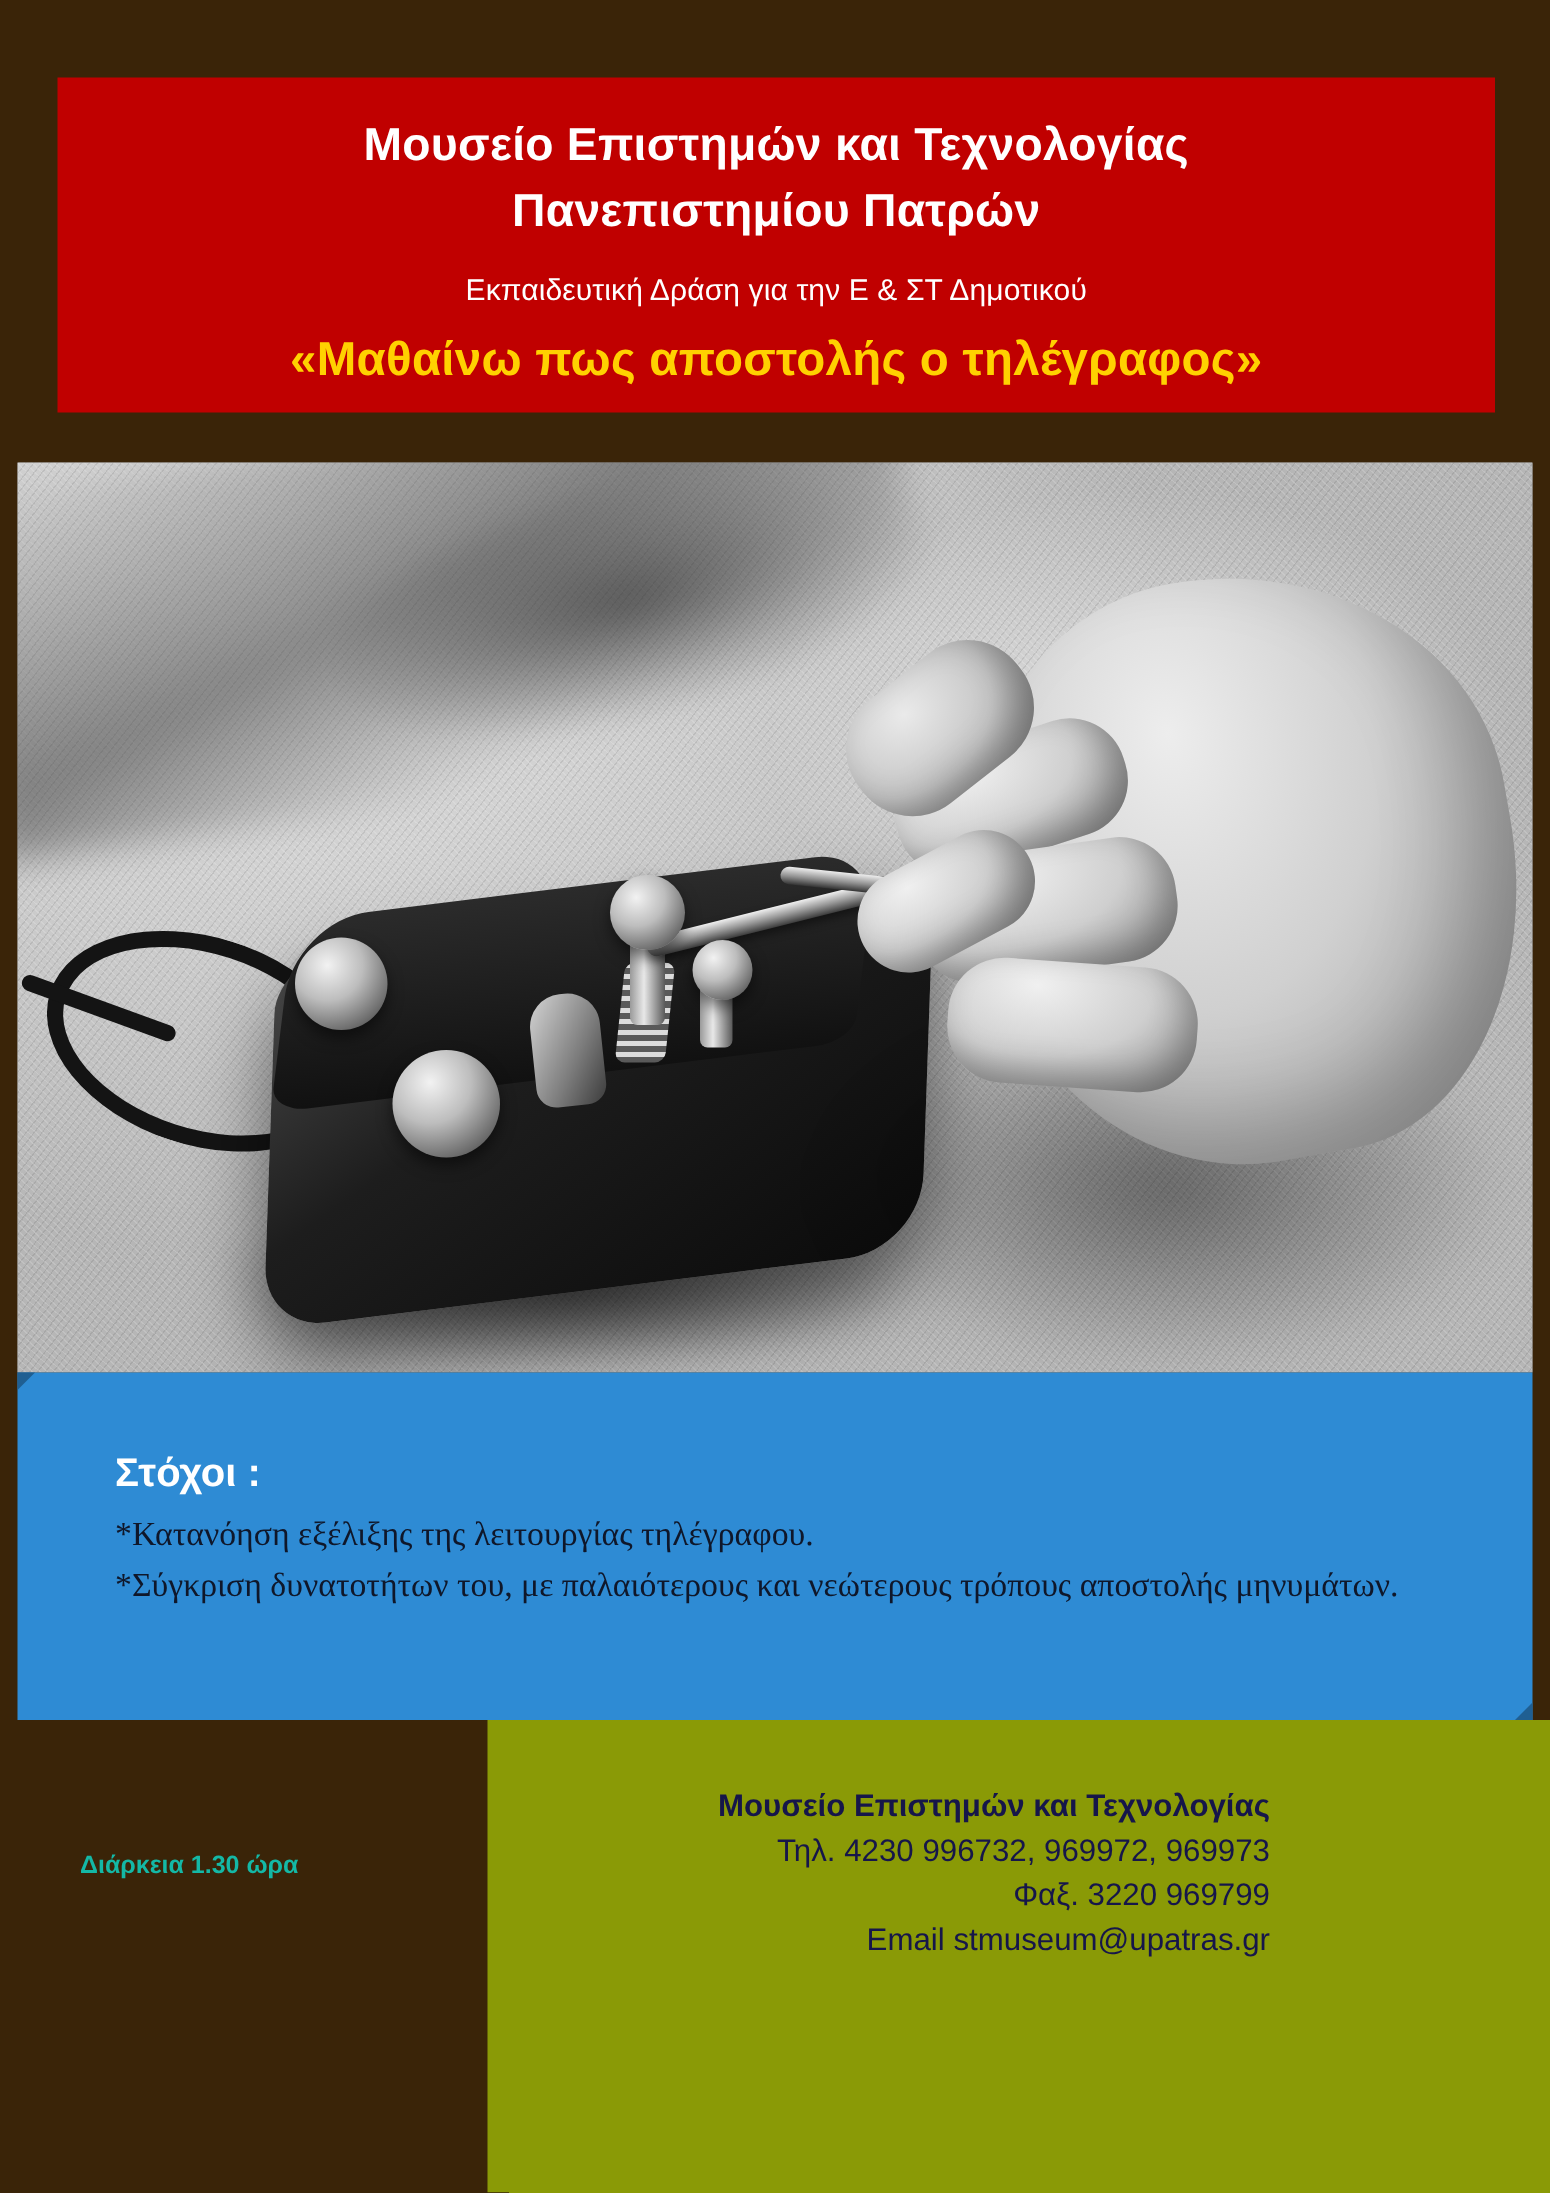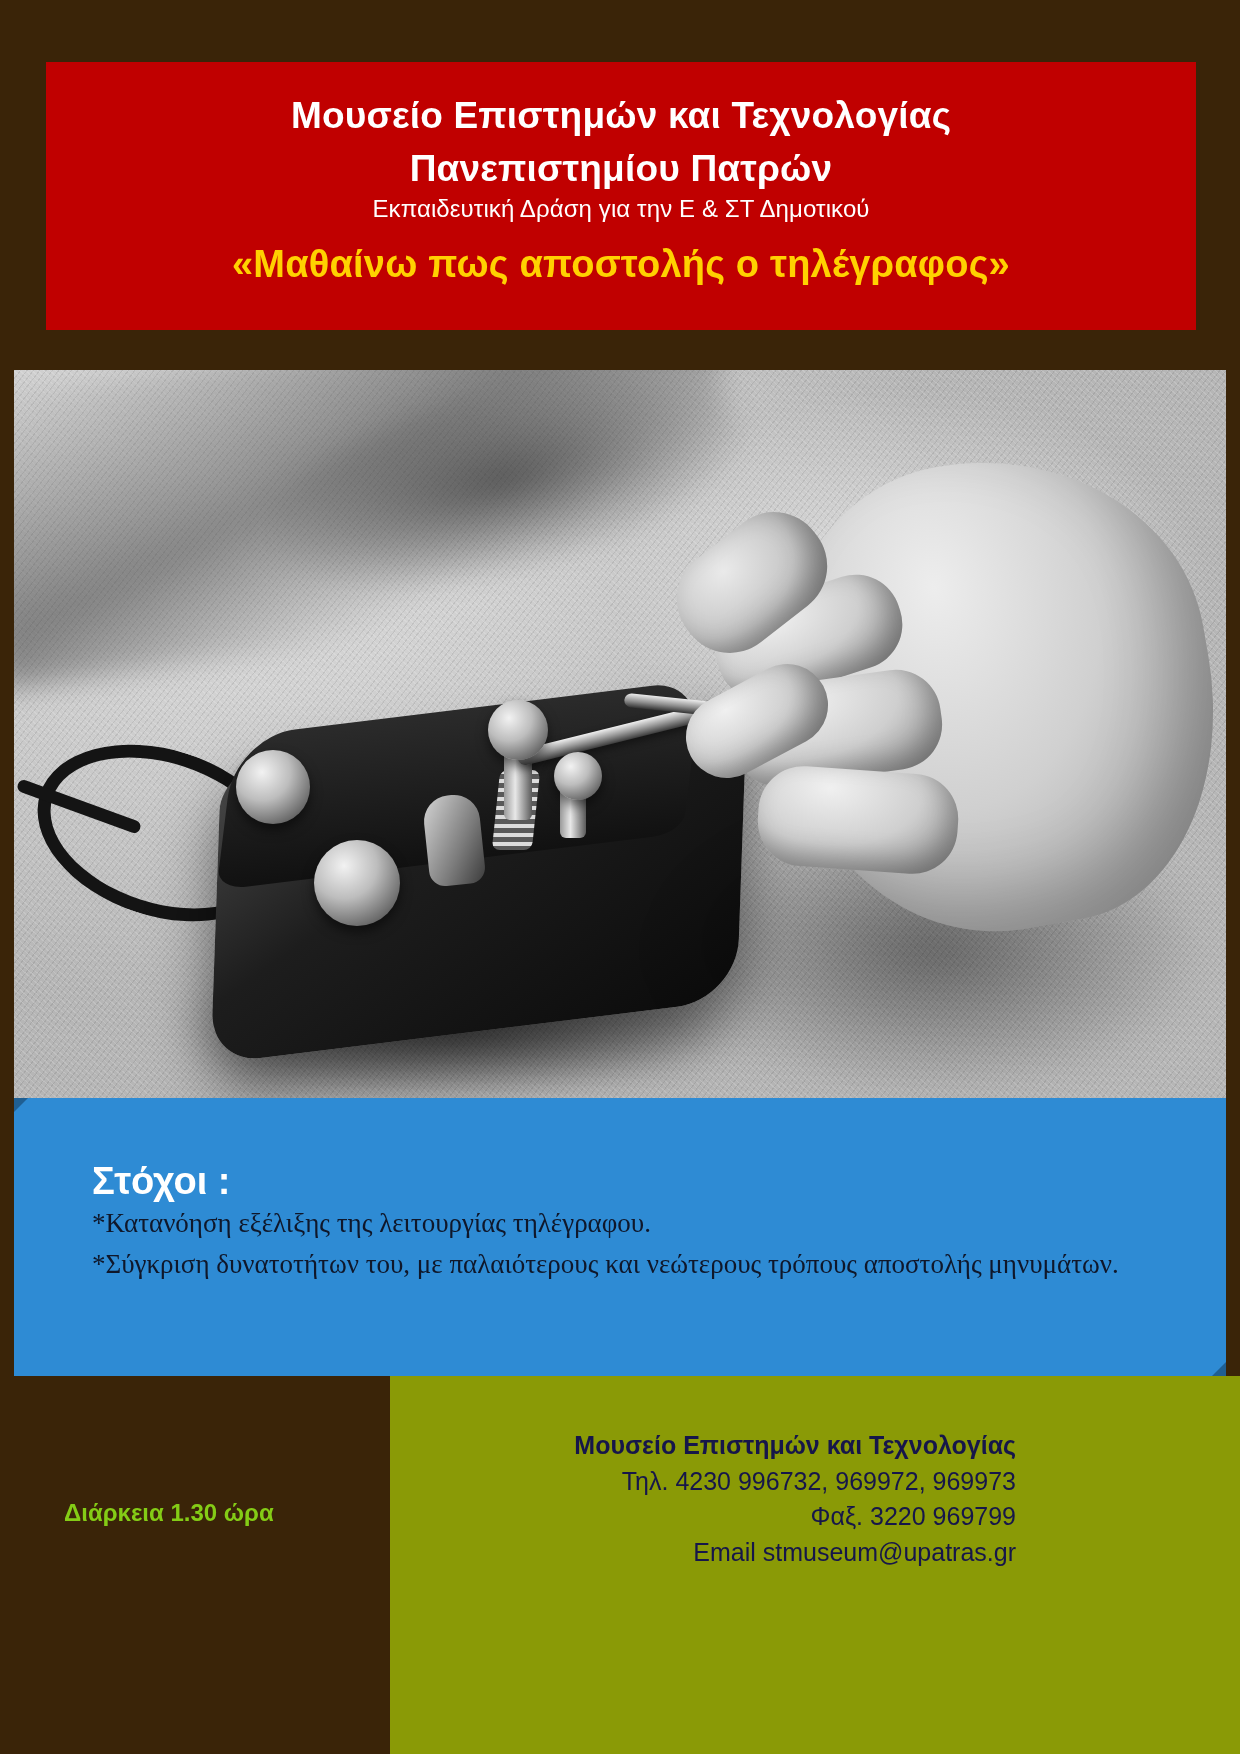--- a/index.html
+++ b/index.html
@@ -36,21 +36,21 @@
   .museum-title {
     color: #ffffff;
     font-size: 37px;
     font-weight: bold;
     line-height: 1.42;
     letter-spacing: 0.2px;
   }
   .subtitle {
     color: #ffffff;
     font-size: 24px;
-    margin-top: 0;
+    margin-top: 24px;
     font-weight: normal;
     letter-spacing: 0.1px;
     text-align: center;
   }
   .action-title {
     color: #ffd100;
     font-size: 38px;
     font-weight: bold;
     margin-top: 20px;
     letter-spacing: 0.2px;
@@ -282,22 +282,23 @@
   }
   .blue-inner {
     position: absolute;
     left: 14px; top: 14px; right: 14px; bottom: 14px;
     background: #2e8bd4;
     box-sizing: border-box;
     padding: 48px 60px 0 64px;
   }
   .goals-title {
     color: #ffffff;
-    font-size: 38px;
+    font-size: 32px;
     font-weight: bold;
+    margin-bottom: 10px;
   }
   .goal-line {
     color: #0f172a;
     font-family: "Liberation Serif", serif;
     font-size: 27px;
     line-height: 1.52;
   }
 
   
   .footer {
@@ -312,23 +313,23 @@
     position: absolute;
     left: 390px;
     top: 0;
     width: 850px;
     height: 378px;
     background: #8a9a06;
   }
   .duration {
     position: absolute;
     left: 64px;
-    top: 123px;
-    color: #84cc16;
-    font-size: 24px;
+    top: 105px;
+    color: #14b8a6;
+    font-size: 20px;
     font-weight: bold;
   }
   .contact {
     position: absolute;
     right: 224px;
     top: 52px;
     text-align: right;
     color: #1a1a40;
   }
   .contact div {

